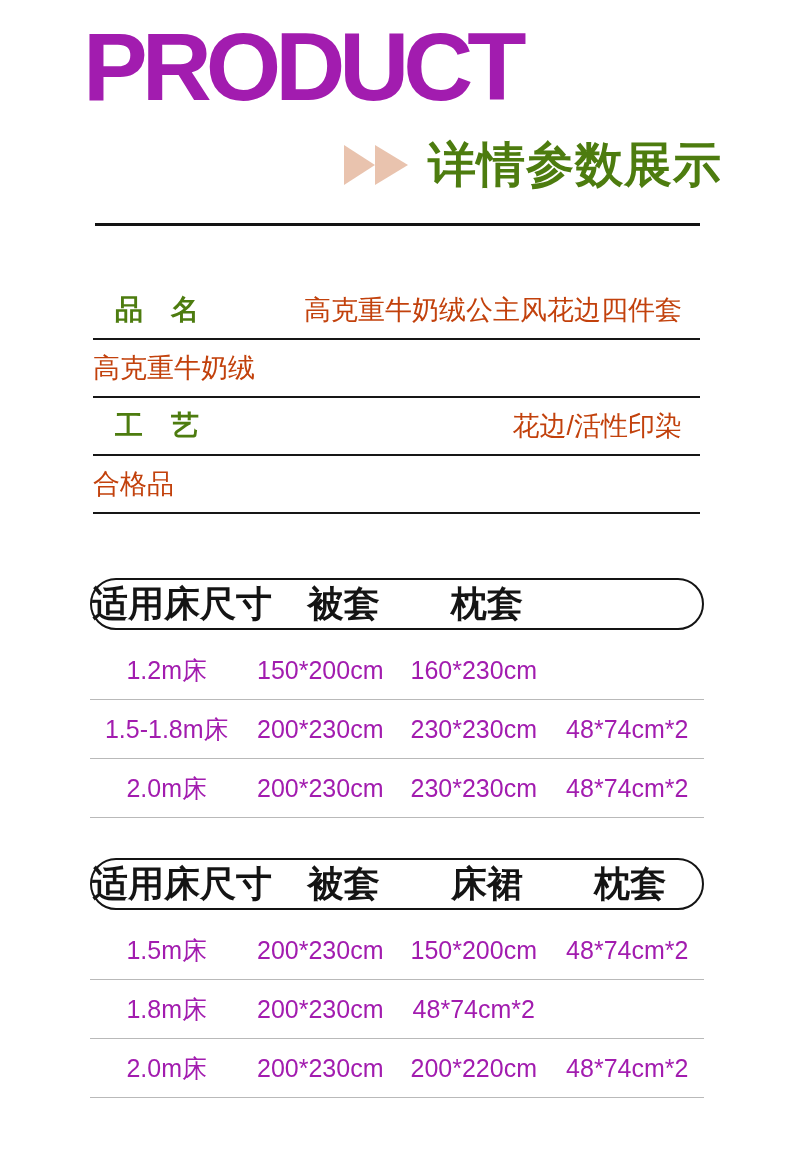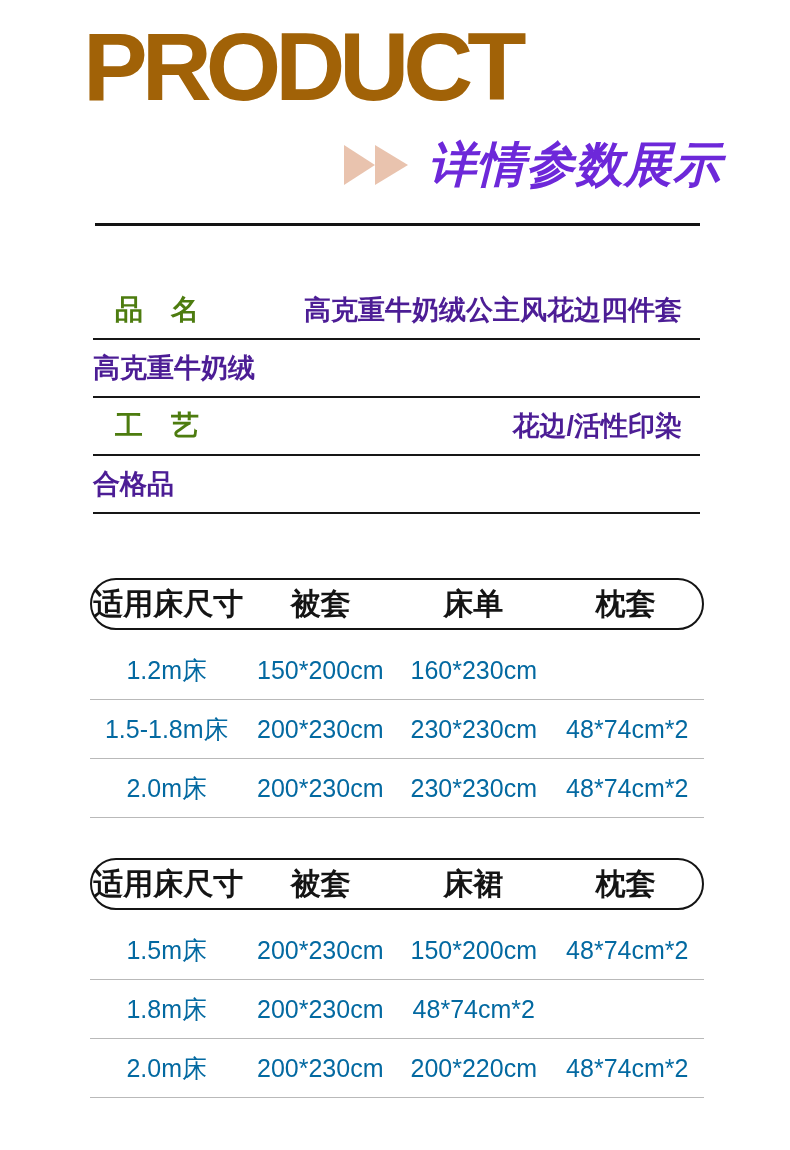--- a/index.html
+++ b/index.html
@@ -10,72 +10,72 @@
     position: relative;
     overflow: hidden;
     color: #161616;
   }
   .page { position: relative; width: 790px; height: 1150px; background: #fff; }
 
   
   .brand-title {
     position: absolute; left: 83px; top: 18px;
     font-size: 97px; font-weight: bold; line-height: 1.0;
-    letter-spacing: -6px; color: #a16207; white-space: nowrap;
+    letter-spacing: -6px; color: #a21caf; white-space: nowrap;
   }
   .subtitle-row {
     position: absolute; left: 344px; top: 142px;
     display: flex; align-items: center; gap: 16px;
   }
   .subtitle-arrows { width: 68px; height: 46px; flex: 0 0 auto; }
   .subtitle-text {
-    font-size: 48px; font-weight: bold; color: #6d28d9;
-    letter-spacing: 1px; white-space: nowrap; line-height: 46px; font-style: italic;
+    font-size: 48px; font-weight: bold; color: #4d7c0f;
+    letter-spacing: 1px; white-space: nowrap; line-height: 46px;
   }
   .header-rule {
     position: absolute; left: 95px; top: 223px;
     width: 605px; height: 3px; background: #131313;
   }
 
   
   .info-table { position: absolute; left: 93px; top: 282px; width: 607px; }
   .info-row {
     display: flex; align-items: center; justify-content: space-between;
     height: 58px; border-bottom: 2px solid #161616;
   }
   .info-label {
     padding-left: 22px; font-size: 28px; font-weight: bold;
     color: #4d7c0f; white-space: nowrap;
   }
   .info-value {
-    padding-right: 18px; font-size: 27px; font-weight: bold;
-    color: #4c1d95; white-space: nowrap; text-align: center;
+    padding-right: 18px; font-size: 27px; font-weight: normal;
+    color: #c2410c; white-space: nowrap; text-align: center;
   }
 
   
   .size-table { position: absolute; left: 90px; width: 614px; }
   .size-table.first { top: 578px; }
   .size-table.second { top: 858px; }
   .pill-header {
     height: 52px; border: 2px solid #141414; border-radius: 27px;
     display: grid; grid-template-columns: 1fr 1fr 1fr 1fr;
     align-items: center; background: #fff;
   }
   .pill-header .hcell {
-    text-align: center; font-size: 30px; font-weight: bold;
+    text-align: center; font-size: 36px; font-weight: bold;
     color: #141414; white-space: nowrap;
   }
   .size-rows { margin-top: 11px; }
   .size-row {
     height: 59px; display: grid; grid-template-columns: 1fr 1fr 1fr 1fr;
     align-items: center; border-bottom: 1px solid #b9b9b9;
   }
   .size-row .cell {
     text-align: center; font-size: 25px; font-weight: normal;
-    color: #0369a1; white-space: nowrap;
+    color: #a21caf; white-space: nowrap;
   }
 </style>
 </head>
 <body>
 
 <div class="page">
 
   <div class="brand-title">PRODUCT</div>
 
   <div class="subtitle-row">
@@ -102,21 +102,20 @@
     </div>
     <div class="info-row">
       <span class="info-value">合格品</span>
     </div>
   </div>
 
   <div class="size-table first">
     <div class="pill-header">
       <span class="hcell">适用床尺寸</span>
       <span class="hcell">被套</span>
-      <span class="hcell">床单</span>
       <span class="hcell">枕套</span>
     </div>
     <div class="size-rows">
       <div class="size-row">
         <span class="cell">1.2m床</span>
         <span class="cell">150*200cm</span>
         <span class="cell">160*230cm</span>
       </div>
       <div class="size-row">
         <span class="cell">1.5-1.8m床</span>

